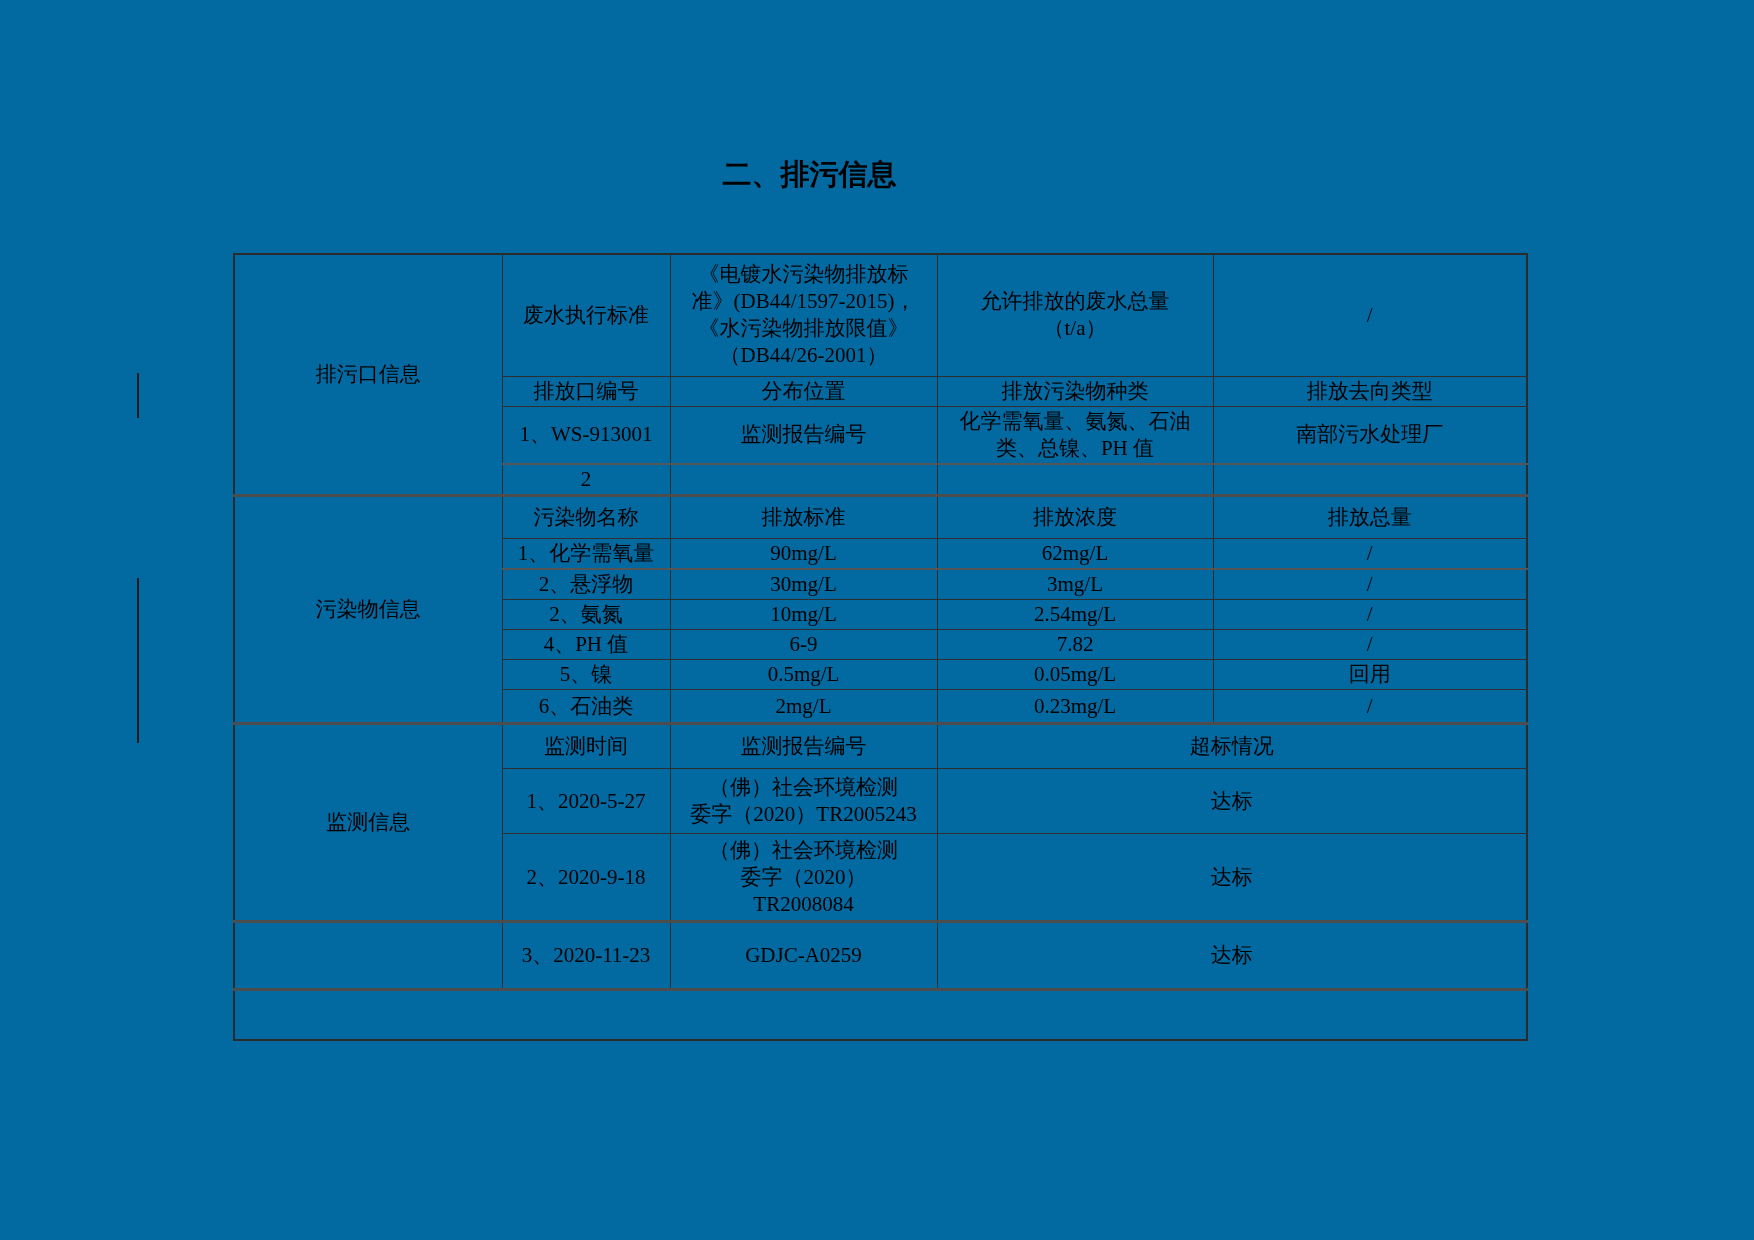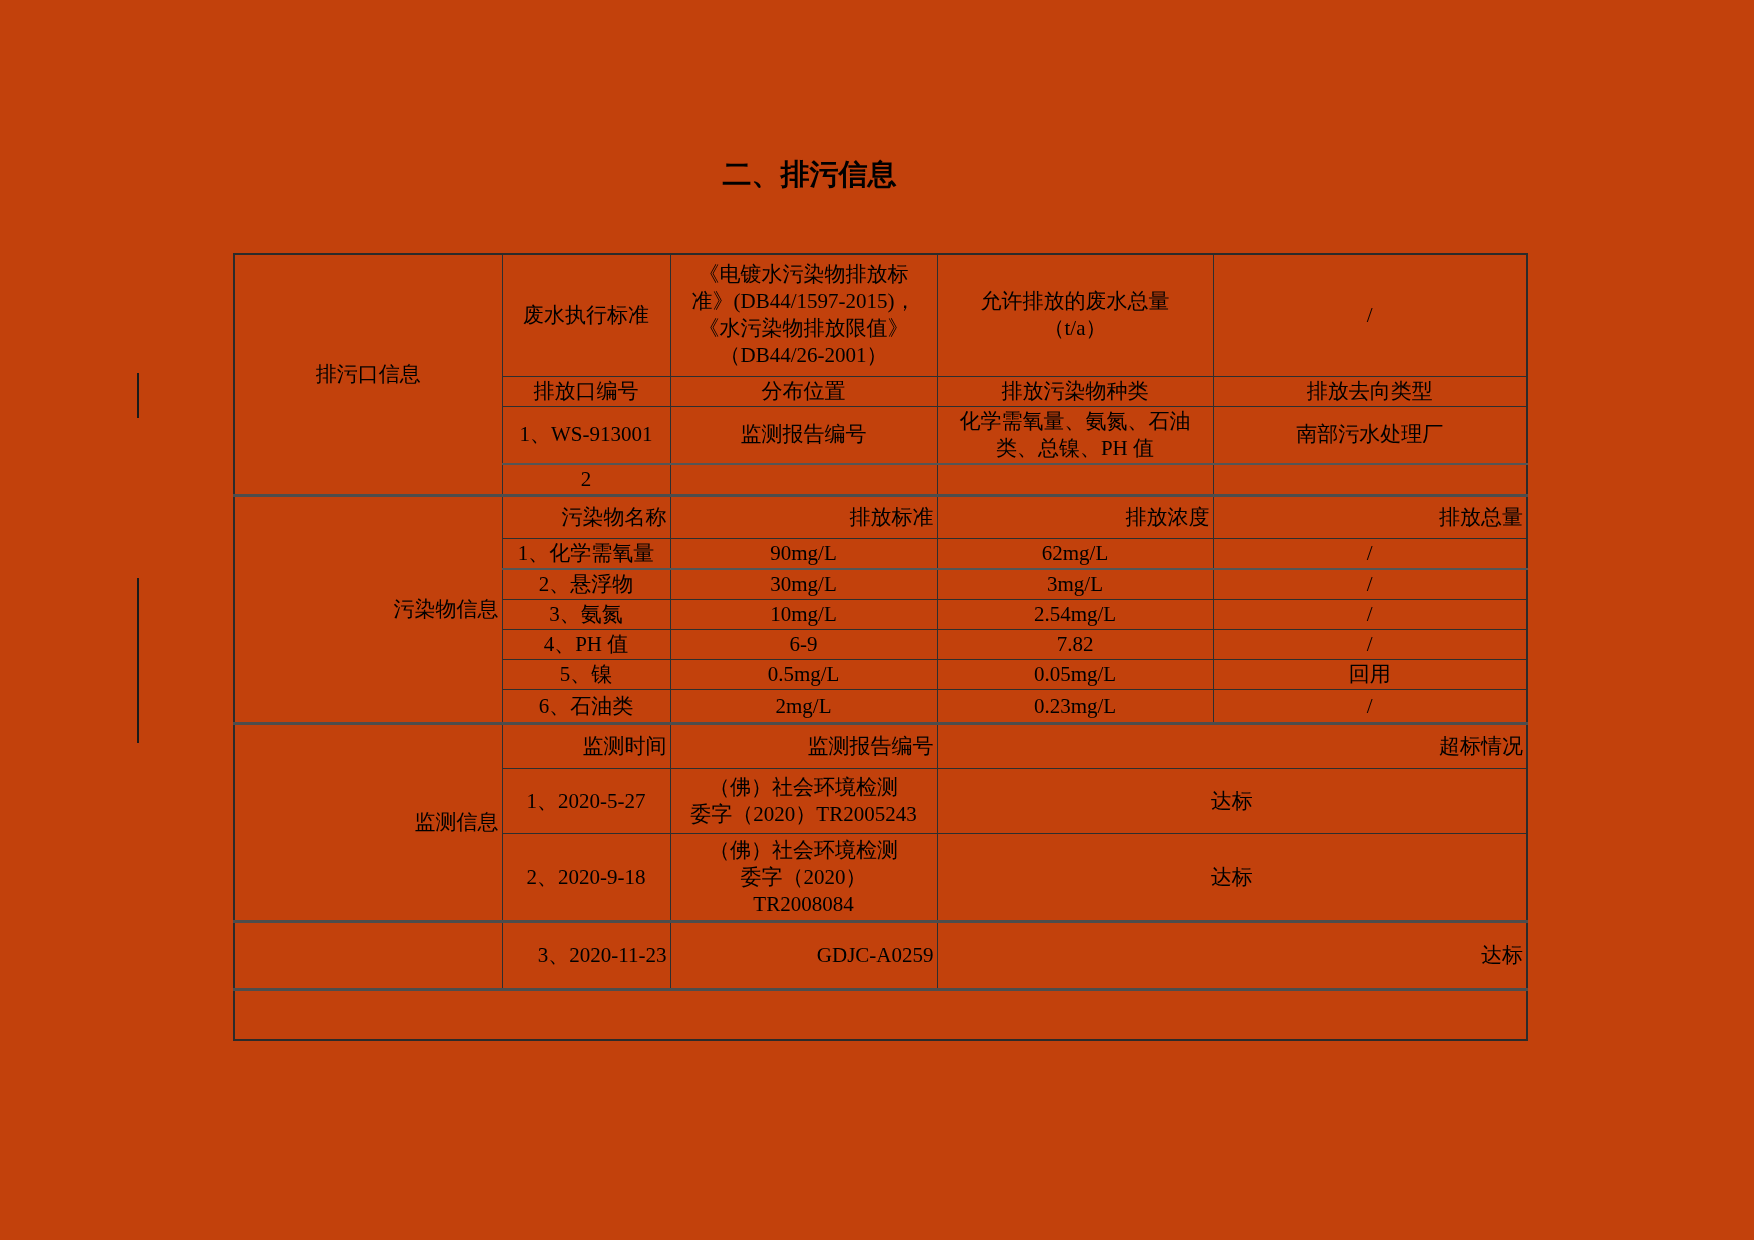--- a/index.html
+++ b/index.html
@@ -1,19 +1,19 @@
 <!DOCTYPE html>
 <html><head>
 <meta charset="utf-8">
 <style>
   html,body { margin:0; padding:0; background:#e8e8e8; }
   .page {
     position:relative;
     width:1754px; height:1240px;
-    background:#c2410c;
+    background:#0369a1;
     font-family:"Liberation Serif","DejaVu Serif",serif;
     color:#000000;
     overflow:hidden;
   }
   .doc-title {
     position:absolute; top:155px; left:233px; width:1293px;
     text-align:center; font-size:29px; font-weight:bold; line-height:38px;
   }
   .doc-subtitle {
     position:absolute; top:199px; left:233px; width:1293px;
@@ -30,21 +30,21 @@
     border:2px solid #2b2b2b;
   }
   table.info-table td {
     border:1px solid #2e2e2e;
     font-size:21px; line-height:27px;
     text-align:center; vertical-align:middle;
     padding:1px 3px;
     overflow:hidden;
     word-break:break-all;
   }
-  tr.sect-divider td { border-top:3px solid #4d4d4d;text-align:right; }
+  tr.sect-divider td { border-top:3px solid #4d4d4d; }
   tr.med-divider td { border-top:2px solid #555555; }
   td.left { text-align:left; padding-left:10px; }
   td.left-sm { text-align:left; padding-left:6px; }
   td.pre { white-space:pre-line; }
 </style>
 </head>
 <body>
 
 <div class="page">
 
@@ -113,21 +113,21 @@
       <td>62mg/L</td>
       <td>/</td>
     </tr>
     <tr style="height:30px" class="med-divider">
       <td class="left">2、悬浮物</td>
       <td>30mg/L</td>
       <td>3mg/L</td>
       <td>/</td>
     </tr>
     <tr style="height:30px">
-      <td class="left">3、氨氮</td>
+      <td class="left">2、氨氮</td>
       <td>10mg/L</td>
       <td>2.54mg/L</td>
       <td>/</td>
     </tr>
     <tr style="height:30px">
       <td class="left">4、PH 值</td>
       <td>6-9</td>
       <td>7.82</td>
       <td>/</td>
     </tr>

